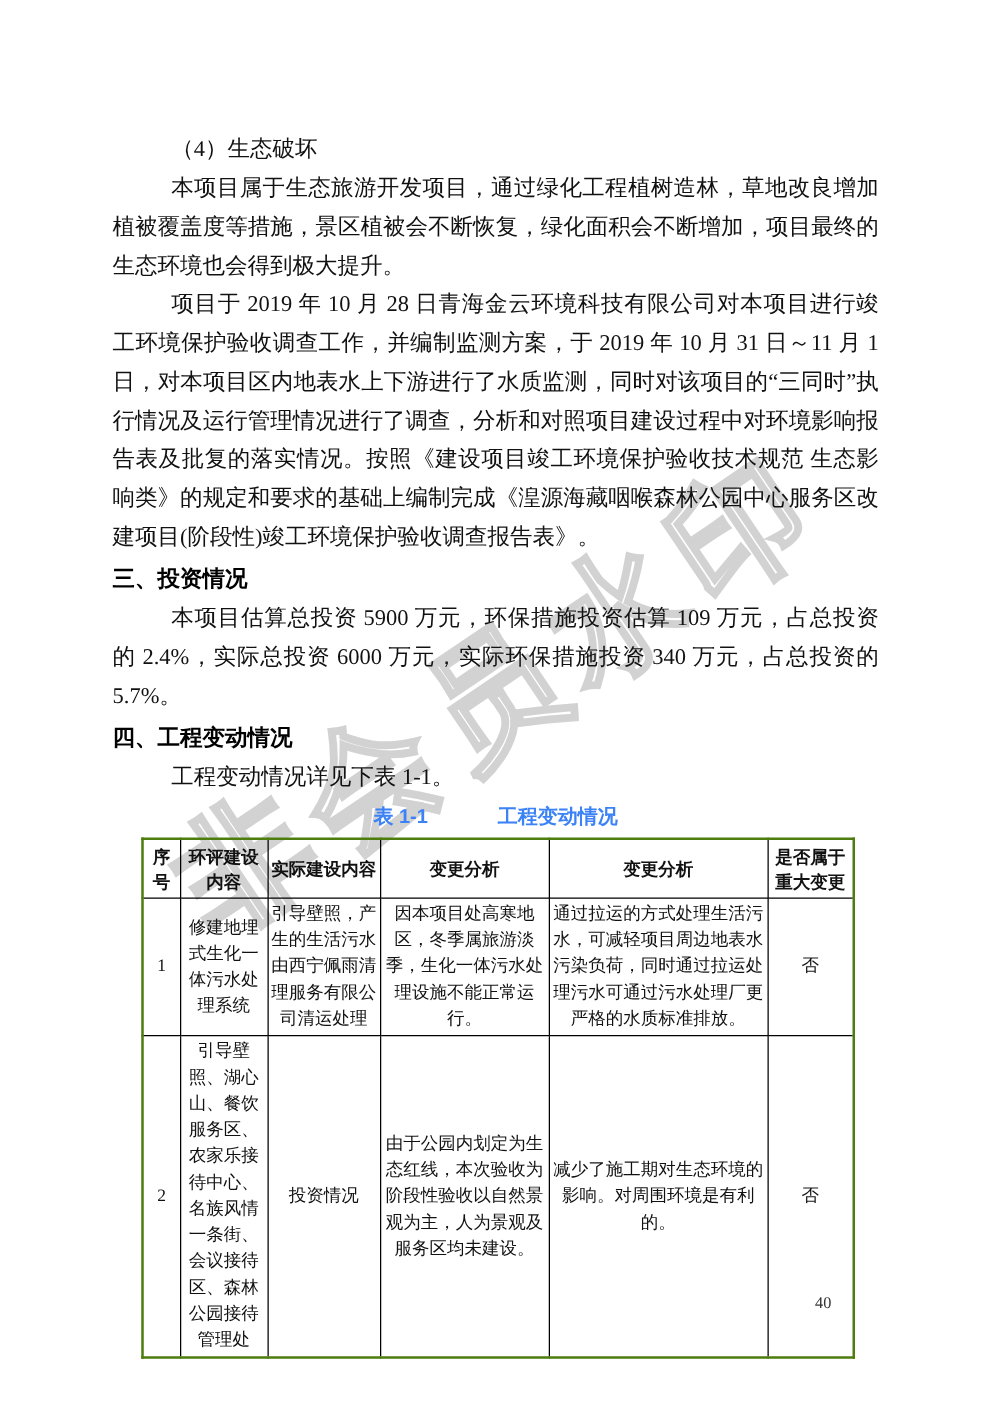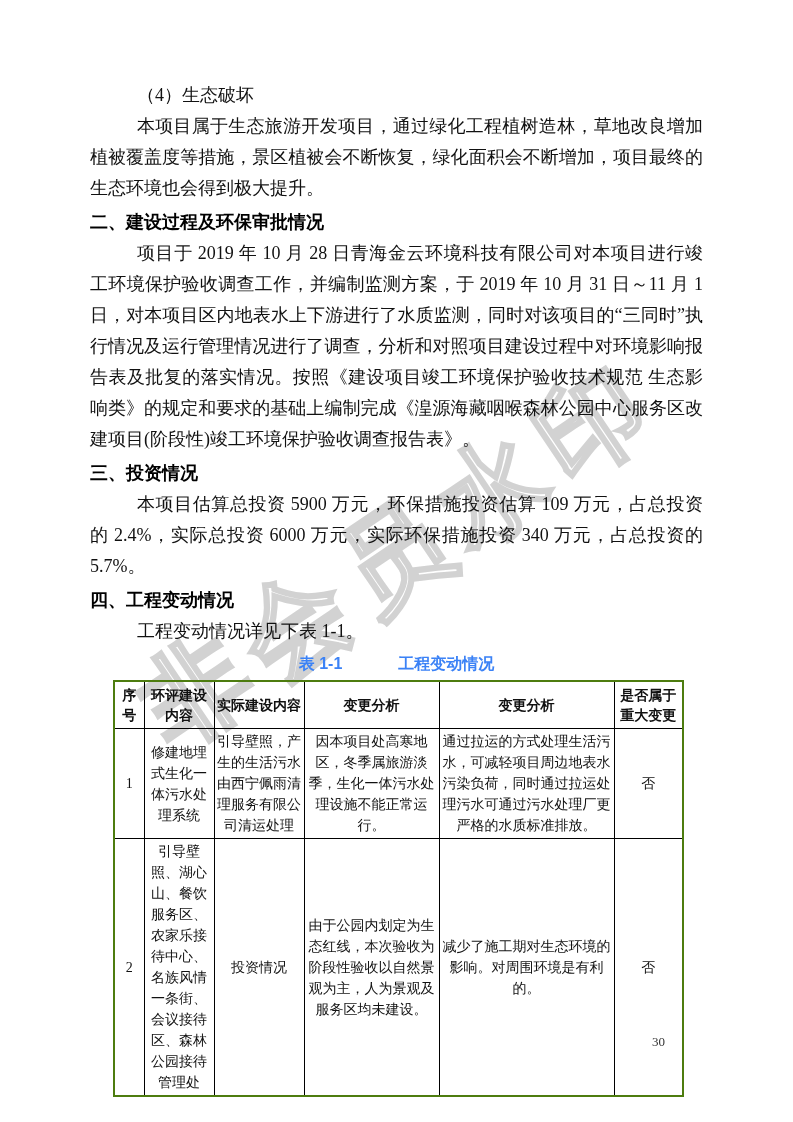--- a/index.html
+++ b/index.html
@@ -21,21 +21,21 @@
     letter-spacing: 14px;
     white-space: nowrap;
     color: rgba(255,255,255,0);
     -webkit-text-stroke: 3px #d2d2d2;
     z-index: 0;
     pointer-events: none;
     user-select: none;
   }
   .content {
     position: absolute;
-    left: 90px; top: 80px;
+    left: 90px; top: 104px;
     width: 613px;
     z-index: 1;
   }
   .para, .sub-heading {
     margin: 0;
     font-size: 18px;
     line-height: 31px;
     text-align: justify;
     text-indent: 47px;
   }
@@ -95,21 +95,20 @@
 </style>
 </head>
 <body>
 
 <div class="watermark">非会员水印</div>
 
 <div class="content">
   <p class="sub-heading">（4）生态破坏</p>
   <p class="para">本项目属于生态旅游开发项目，通过绿化工程植树造林，草地改良增加植被覆盖度等措施，景区植被会不断恢复，绿化面积会不断增加，项目最终的生态环境也会得到极大提升。</p>
 
-  <h2 class="heading">二、建设过程及环保审批情况</h2>
   <p class="para">项目于 2019 年 10 月 28 日青海金云环境科技有限公司对本项目进行竣工环境保护验收调查工作，并编制监测方案，于 2019 年 10 月 31 日～11 月 1 日，对本项目区内地表水上下游进行了水质监测，同时对该项目的“三同时”执行情况及运行管理情况进行了调查，分析和对照项目建设过程中对环境影响报告表及批复的落实情况。按照《建设项目竣工环境保护验收技术规范 生态影响类》的规定和要求的基础上编制完成《湟源海藏咽喉森林公园中心服务区改建项目(阶段性)竣工环境保护验收调查报告表》。</p>
 
   <h2 class="heading">三、投资情况</h2>
   <p class="para">本项目估算总投资 5900 万元，环保措施投资估算 109 万元，占总投资的 2.4%，实际总投资 6000 万元，实际环保措施投资 340 万元，占总投资的 5.7%。</p>
 
   <h2 class="heading">四、工程变动情况</h2>
   <p class="para">工程变动情况详见下表 1-1。</p>
 
   <div class="table-caption">
     <span>表 1-1</span>
@@ -149,13 +148,13 @@
         <td>引导壁照、湖心山、餐饮服务区、农家乐接待中心、名族风情一条街、会议接待区、森林公园接待管理处</td>
         <td>投资情况</td>
         <td>由于公园内划定为生态红线，本次验收为阶段性验收以自然景观为主，人为景观及服务区均未建设。</td>
         <td>减少了施工期对生态环境的影响。对周围环境是有利的。</td>
         <td>否</td>
       </tr>
     </tbody>
   </table>
 </div>
 
-<div class="page-number">30</div>
+<div class="page-number">40</div>
 
 </body></html>

